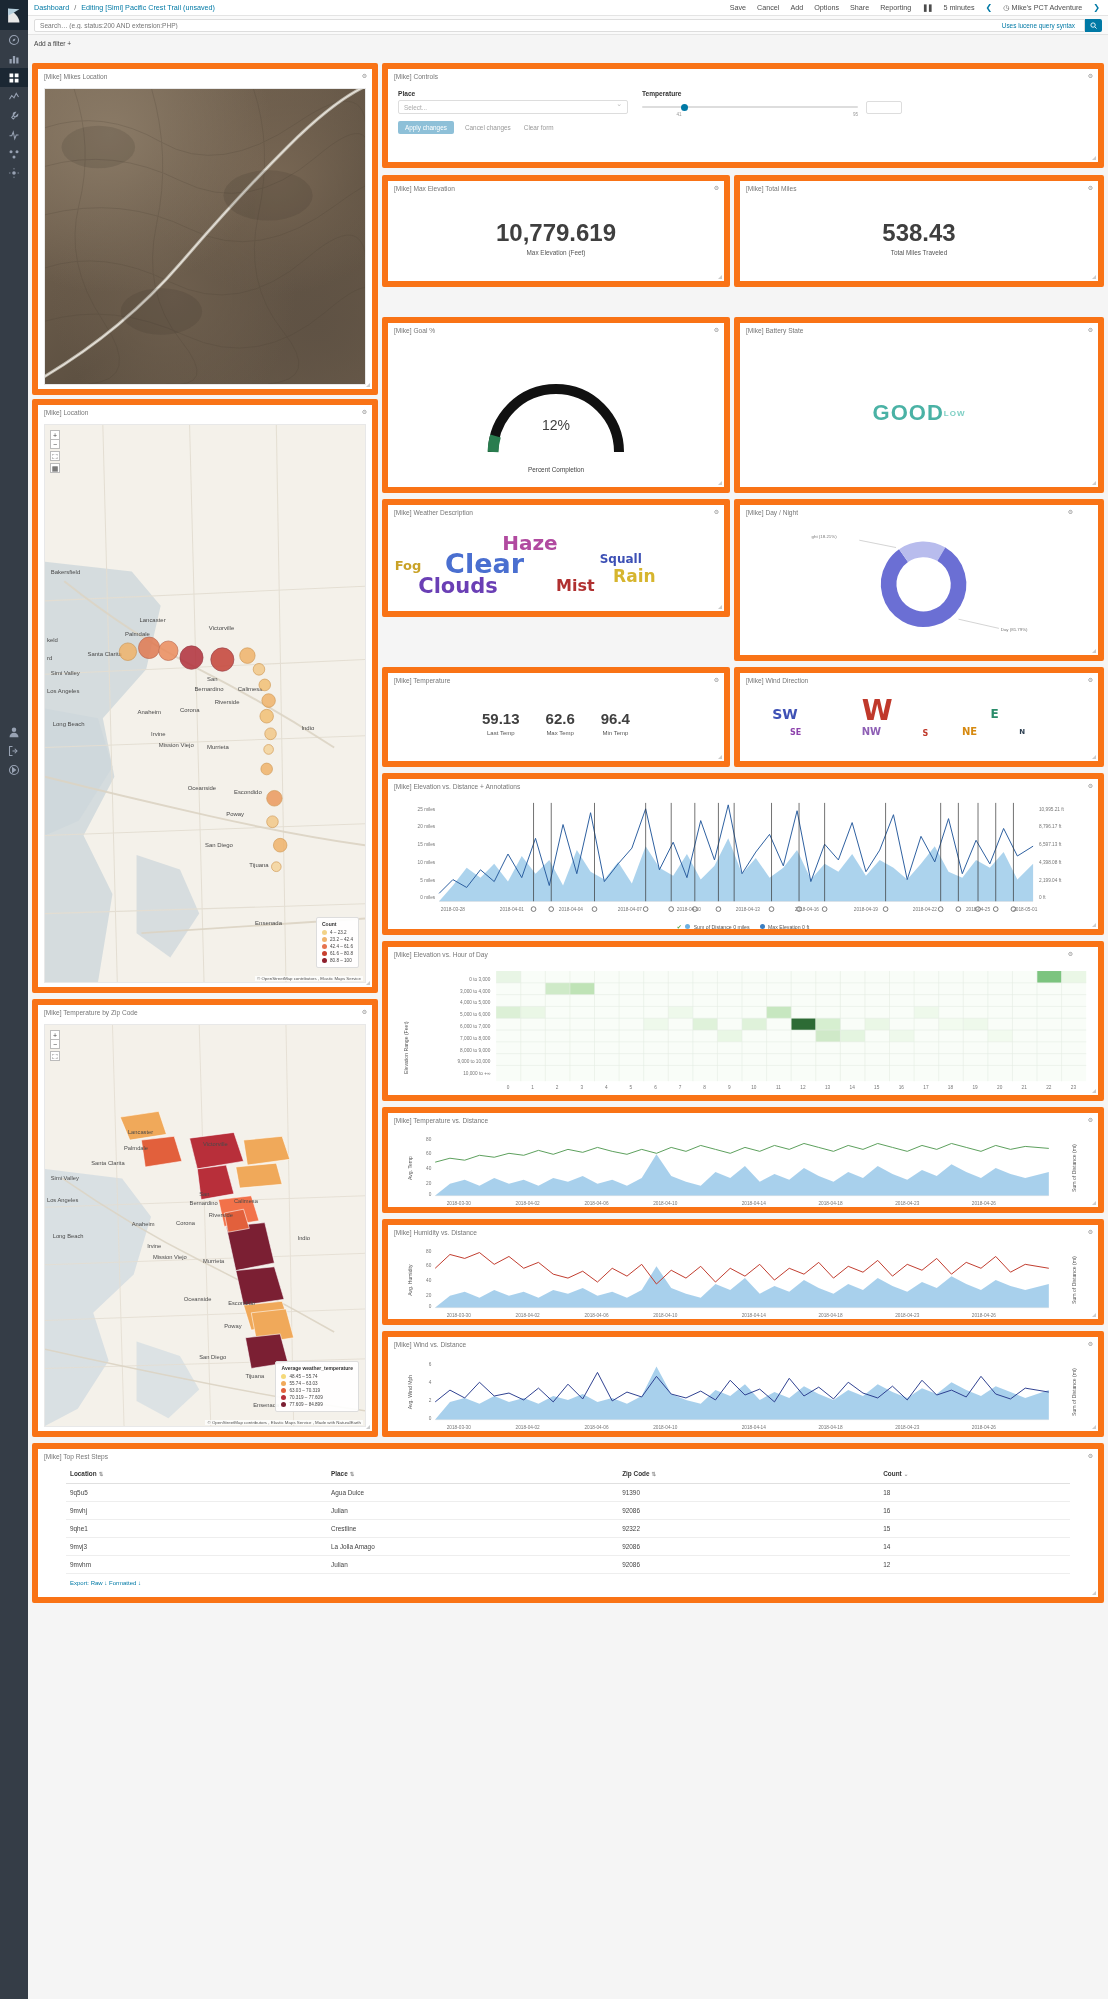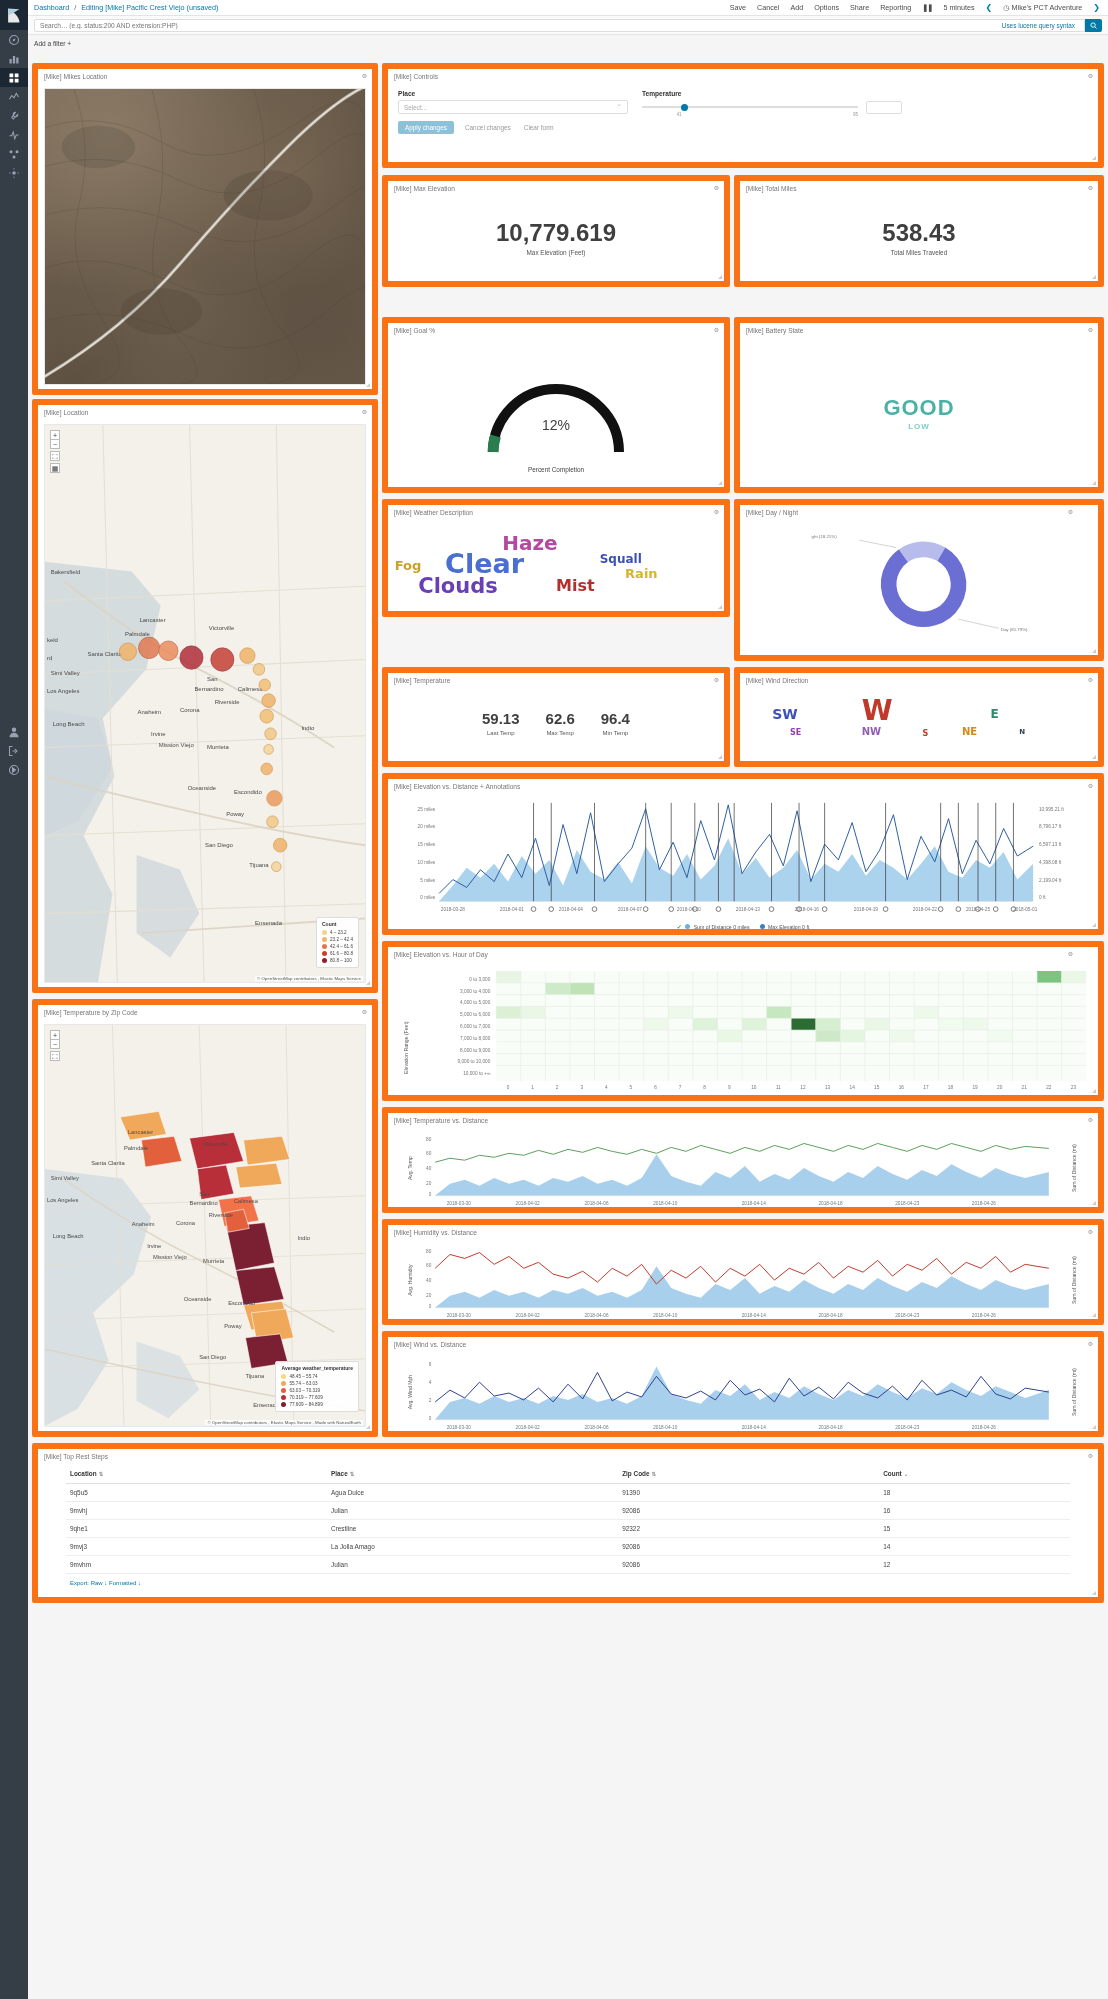--- a/index.html
+++ b/index.html
@@ -135,21 +135,21 @@
   .metric-lbl { font-size: 6.4px; color: #555; margin-top: 4px; }
   .metric-multi { display: flex; gap: 26px; align-items: flex-end; justify-content: center; height: 100%; }
   .metric-multi .mcell { text-align: center; }
   .metric-multi .mv { font-size: 15px; font-weight: bold; }
   .metric-multi .ml { font-size: 6px; color: #555; margin-top: 3px; }
   .metric-multi { padding-top: 22px; align-items: flex-start; }
   
   .gauge-wrap { height:100%; display:flex; flex-direction:column; align-items:center; justify-content:center; }
   .gauge-cap { font-size: 6.4px; color: #444; margin-top: 6px; }
   
-  .battery-wrap { height:100%; display:flex; flex-direction:column; align-items:center; justify-content:center; }
+  .battery-wrap { height:100%; display:flex; align-items:center; justify-content:center; }
   .bat-good { font-size: 22px; font-weight: bold; color: #4ab2a5; letter-spacing: 1px; }
   .bat-low { font-size: 8px; font-weight: bold; color: #7ecfc4; letter-spacing: 1px; margin-top: 1px;}
   
   .cloud { height: 100%; position: relative; }
   .cloud span { position: absolute; font-weight: bold; white-space: nowrap; font-family: "DejaVu Sans", sans-serif; }
   
   .mapbox { position: absolute; inset: 4px 6px 4px 6px; overflow: hidden; border: 1px solid #e8e8e8; }
   .map-ctrls { position: absolute; left: 5px; top: 5px; z-index: 5; }
   .map-btn {
     width: 10px; height: 10px; background: #fff; border: 1px solid #bbb;
@@ -264,21 +264,21 @@
         <circle cx="8" cy="8" r="6"></circle>
         <path d="M6 5 l4 3 l-4 3 z" fill="currentColor"></path>
       </svg>
   </div>
 </div>
 
 <div id="topbar">
   <div id="breadcrumb">
     <span>Dashboard</span>
     <span class="sep">/</span>
-    <span class="cur">Editing [Mike] Pacific Crest Viejo (unsaved)</span>
+    <span class="cur">Editing [Simi] Pacific Crest Trail (unsaved)</span>
   </div>
   <div id="topmenu">
     <span class="mi">Save</span>
     <span class="mi">Cancel</span>
     <span class="mi">Add</span>
     <span class="mi">Options</span>
     <span class="mi">Share</span>
     <span class="mi">Reporting</span>
     <span class="pause">❚❚</span>
     <span class="mi">5 minutes</span>
@@ -536,21 +536,21 @@
 
   <div class="panel" style="left:354px; top:448px; width:348px; height:118px;">
     <div class="ptitle">[Mike] Weather Description</div>
     <div class="gear">⚙</div>
     <div class="pbody">
       <div class="cloud">
         <span style="left:34%; top:12%; font-size:20px; color:#b14aa0;">Haze</span>
         <span style="left:17%; top:31%; font-size:27px; color:#4a6fd0;">Clear</span>
         <span style="left:2%;  top:42%; font-size:13px; color:#c9a227;">Fog</span>
         <span style="left:63%; top:35%; font-size:12px; color:#3d50b5;">Squall</span>
-        <span style="left:67%; top:51%; font-size:13px; color:#d6b52e;margin-left:12px;">Rain</span>
+        <span style="left:67%; top:51%; font-size:17px; color:#d6b52e;">Rain</span>
         <span style="left:9%;  top:59%; font-size:21px; color:#6a3fb5;">Clouds</span>
         <span style="left:50%; top:61%; font-size:16px; color:#b03030;">Mist</span>
       </div>
       <div class="resize"></div>
     </div>
   </div>
 
   <div class="panel" style="left:706px; top:448px; width:370px; height:162px;">
     <div class="ptitle">[Mike] Day / Night</div>
     <div class="gear" style="right:24px;">⚙</div>

